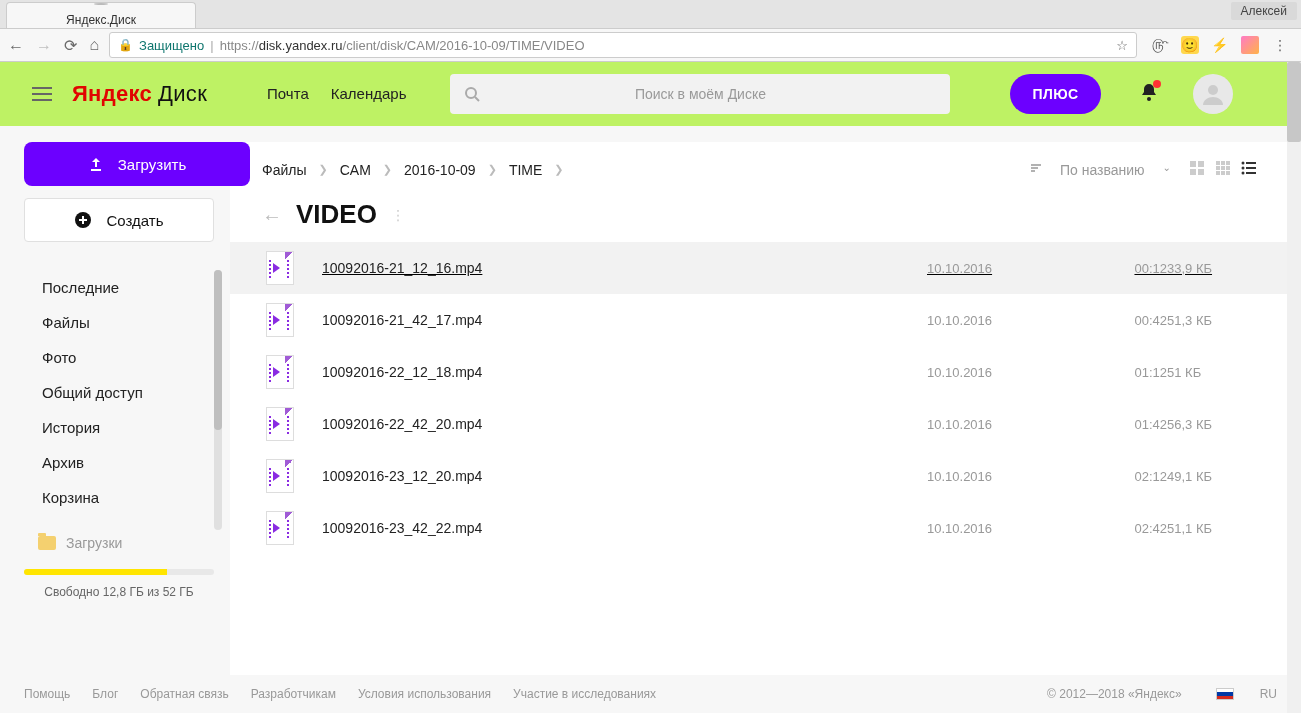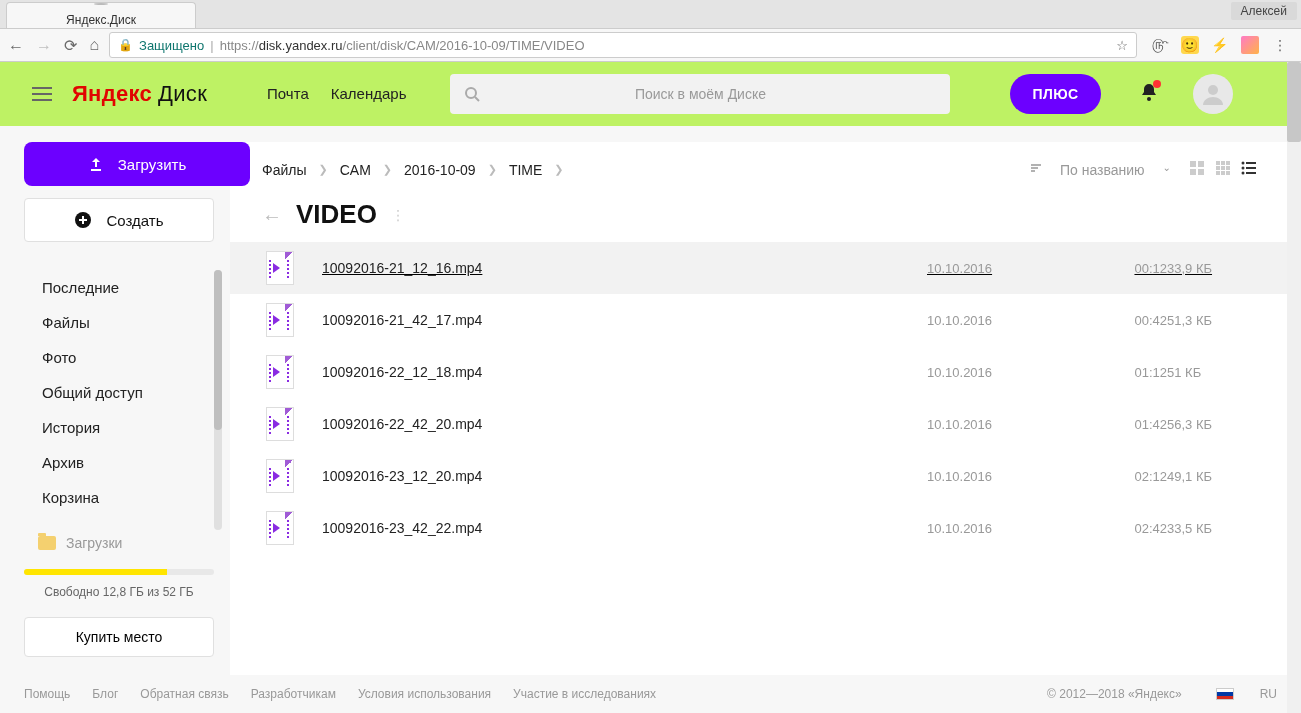--- a/index.html
+++ b/index.html
@@ -208,21 +208,20 @@
           </div>
       </div>
       <div class="folder-item">
         <span class="folder-icon"></span>
         <span>Загрузки</span>
       </div>
       <div class="storage-bar">
           <div class="fill"></div>
         </div>
       <div class="storage-text">Свободно 12,8 ГБ из 52 ГБ</div>
-      <button class="buy-btn">Купить место</button>
     </div>
 
     <div class="main">
       <div class="crumbs">
         <a>Файлы</a>
         <span class="chev">❯</span>
         <a>CAM</a>
         <span class="chev">❯</span>
         <a>2016-10-09</a>
         <span class="chev">❯</span>
@@ -330,21 +329,21 @@
         </div>
         <div class="file-row">
           <div class="ficon">
               <span class="d1"></span>
               <span class="play"></span>
               <span class="d2"></span>
             </div>
           <span class="fname">10092016-23_42_22.mp4</span>
           <span class="fdate">10.10.2016</span>
           <span class="ftime">02:42</span>
-          <span class="fsize">33,5 КБ</span>
+          <span class="fsize">51,1 КБ</span>
         </div>
       </div>
     </div>
   </div>
 
   <div class="footer">
     <a>Помощь</a>
     <a>Блог</a>
     <a>Обратная связь</a>
     <a>Разработчикам</a>

